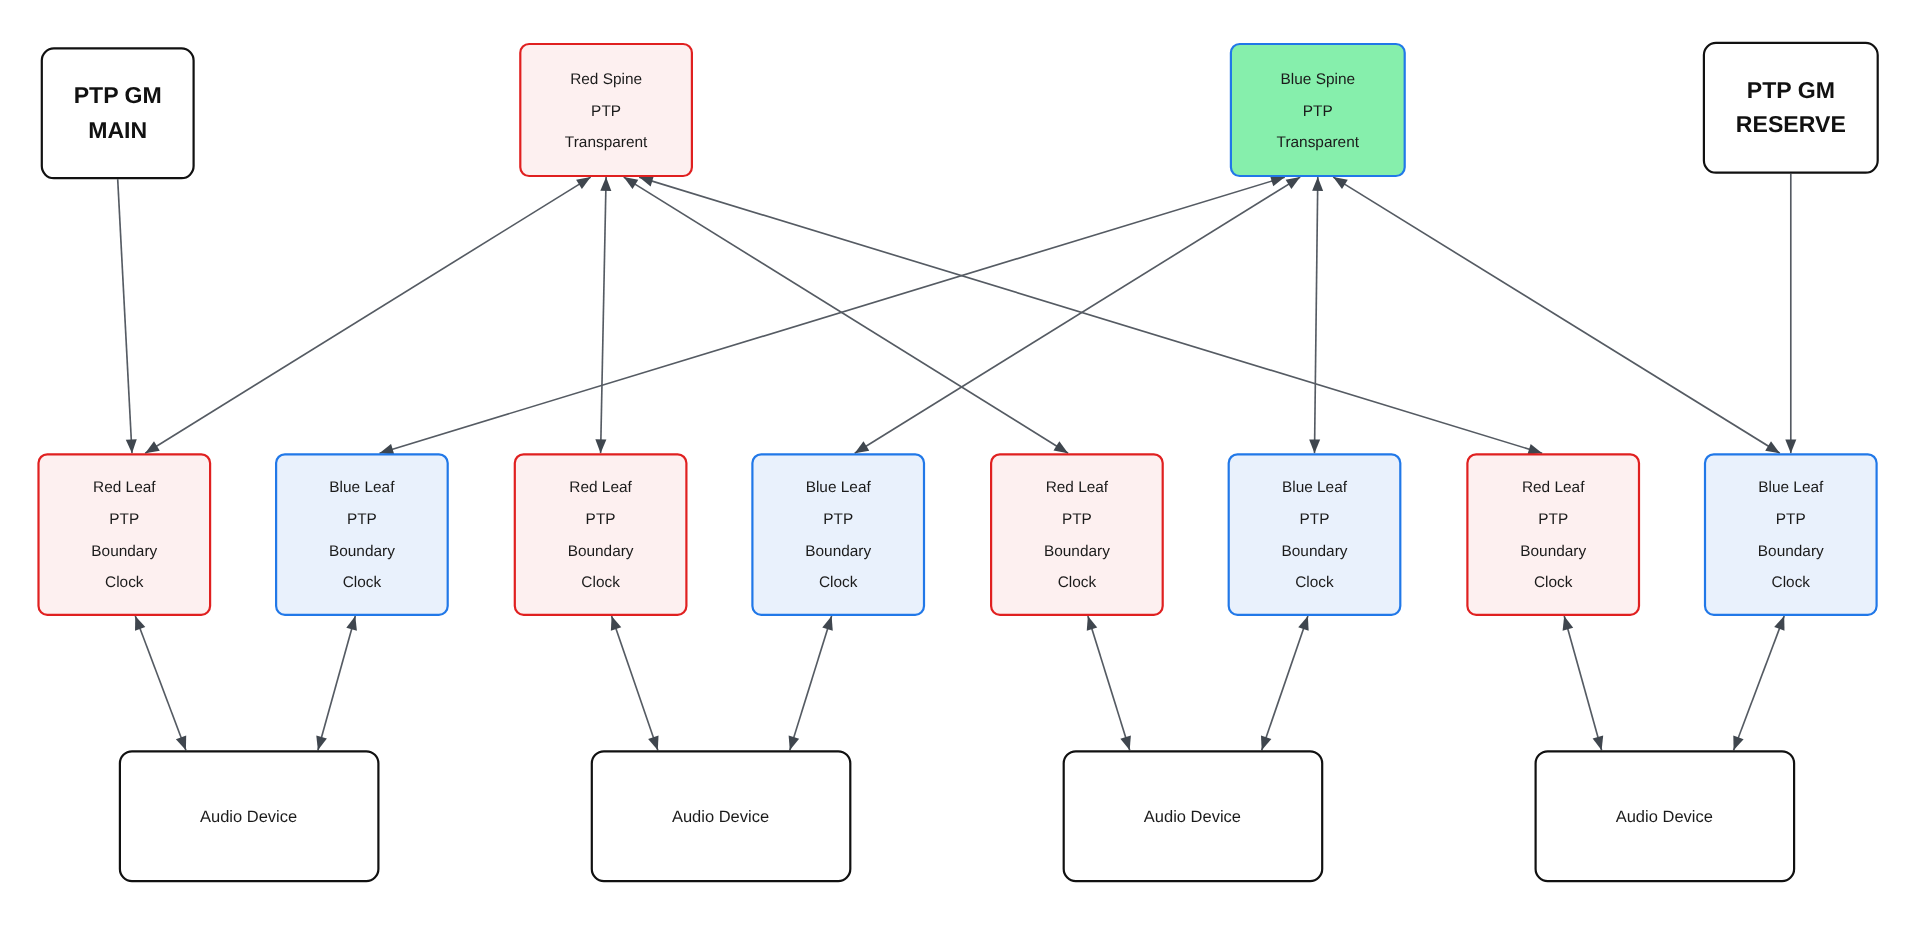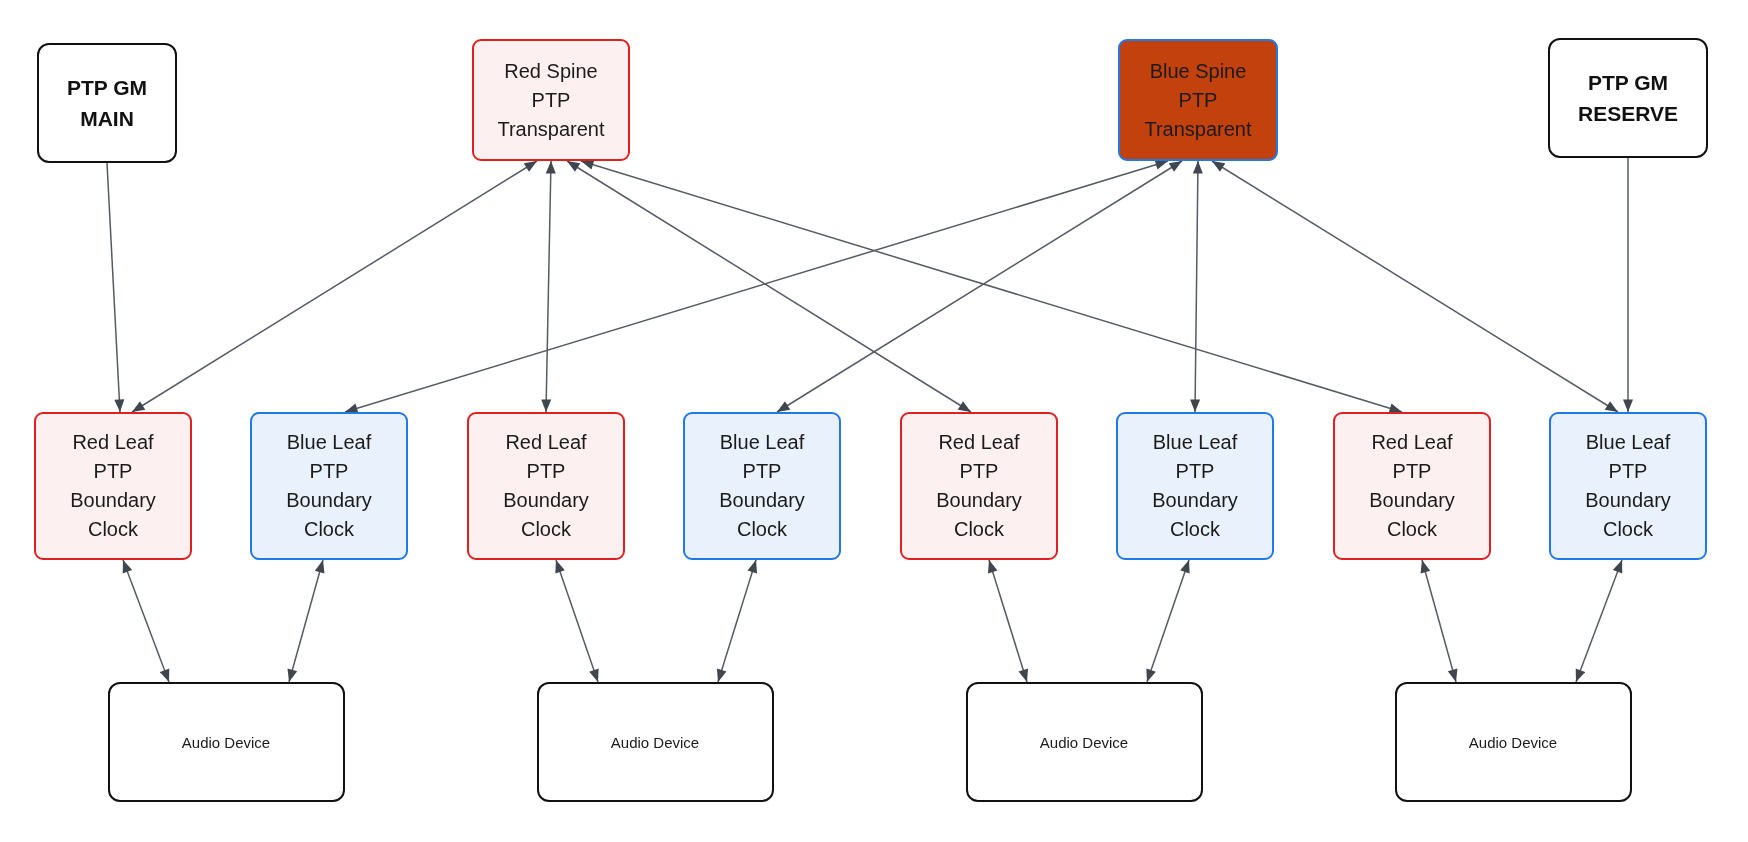--- a/index.html
+++ b/index.html
@@ -12,21 +12,21 @@
   }
   #edge-layer-svg{position:absolute;left:0;top:0;width:1748px;height:842px;}
   .node{
     position:absolute;
     display:flex;align-items:center;justify-content:center;
     text-align:center;white-space:pre-line;
     box-sizing:border-box;
     border:2px solid #15803d;background:#ffffff;
     border-radius:9px;
     color:#1b1b1b;
-    font-size:20px;line-height:29px;
+    font-size:14px;line-height:29px;
   }
   .node.gm{
     font-weight:700;font-size:21px;line-height:31px;
     border-radius:12px;border-width:2.5px;color:#111111;
   }
   .node.plain{
     font-size:15px;border-radius:12px;border-width:2.5px;
   }
   .node.red{border-color:#e02020;background:#fdf0f0;}
   .node.blue{border-color:#2178e8;background:#e9f1fc;}
@@ -59,21 +59,21 @@
       <line x1="1189" y1="560" x2="1147" y2="682" stroke="#555b63" stroke-width="1.5" marker-end="url(#ah)" marker-start="url(#ah)"></line>
       <line x1="1422" y1="560" x2="1456" y2="682" stroke="#555b63" stroke-width="1.5" marker-end="url(#ah)" marker-start="url(#ah)"></line>
       <line x1="1622" y1="560" x2="1576" y2="682" stroke="#555b63" stroke-width="1.5" marker-end="url(#ah)" marker-start="url(#ah)"></line>
     </svg>
 
 <div class="node gm" style="left: 37px; top: 43px; width: 140px; height: 120px; border-color: rgb(17, 17, 17); background: rgb(255, 255, 255);">PTP GM
 MAIN</div>
     <div class="node red" style="left: 472px; top: 39px; width: 158px; height: 122px; border-color: rgb(224, 32, 32); background: rgb(253, 240, 240);">Red Spine
 PTP
 Transparent</div>
-    <div class="node blue" style="left: 1118px; top: 39px; width: 160px; height: 122px; border-color: rgb(33, 120, 232); background: #c2410c;">Blue Spine
+    <div class="node blue" style="left: 1118px; top: 39px; width: 160px; height: 122px; border-color: rgb(33, 120, 232); background: #86efac;">Blue Spine
 PTP
 Transparent</div>
     <div class="node gm" style="left: 1548px; top: 38px; width: 160px; height: 120px; border-color: rgb(17, 17, 17); background: rgb(255, 255, 255);">PTP GM
 RESERVE</div>
     <div class="node red" style="left: 34px; top: 412px; width: 158px; height: 148px; border-color: rgb(224, 32, 32); background: rgb(253, 240, 240);">Red Leaf
 PTP
 Boundary
 Clock</div>
     <div class="node blue" style="left: 250px; top: 412px; width: 158px; height: 148px; border-color: rgb(33, 120, 232); background: rgb(233, 241, 252);">Blue Leaf
 PTP

